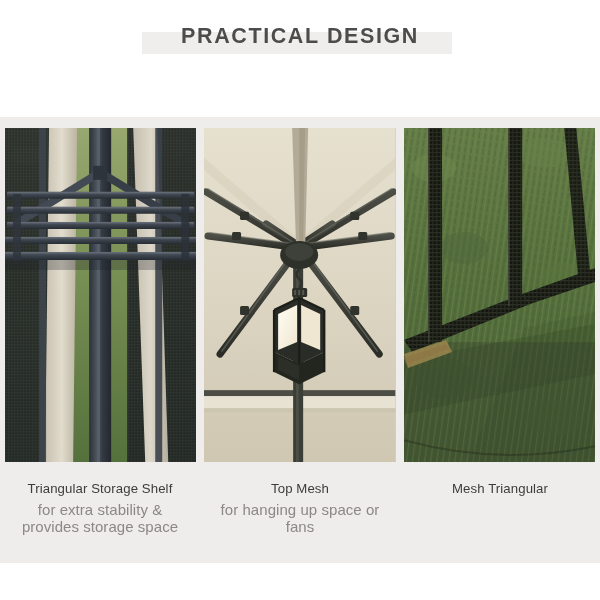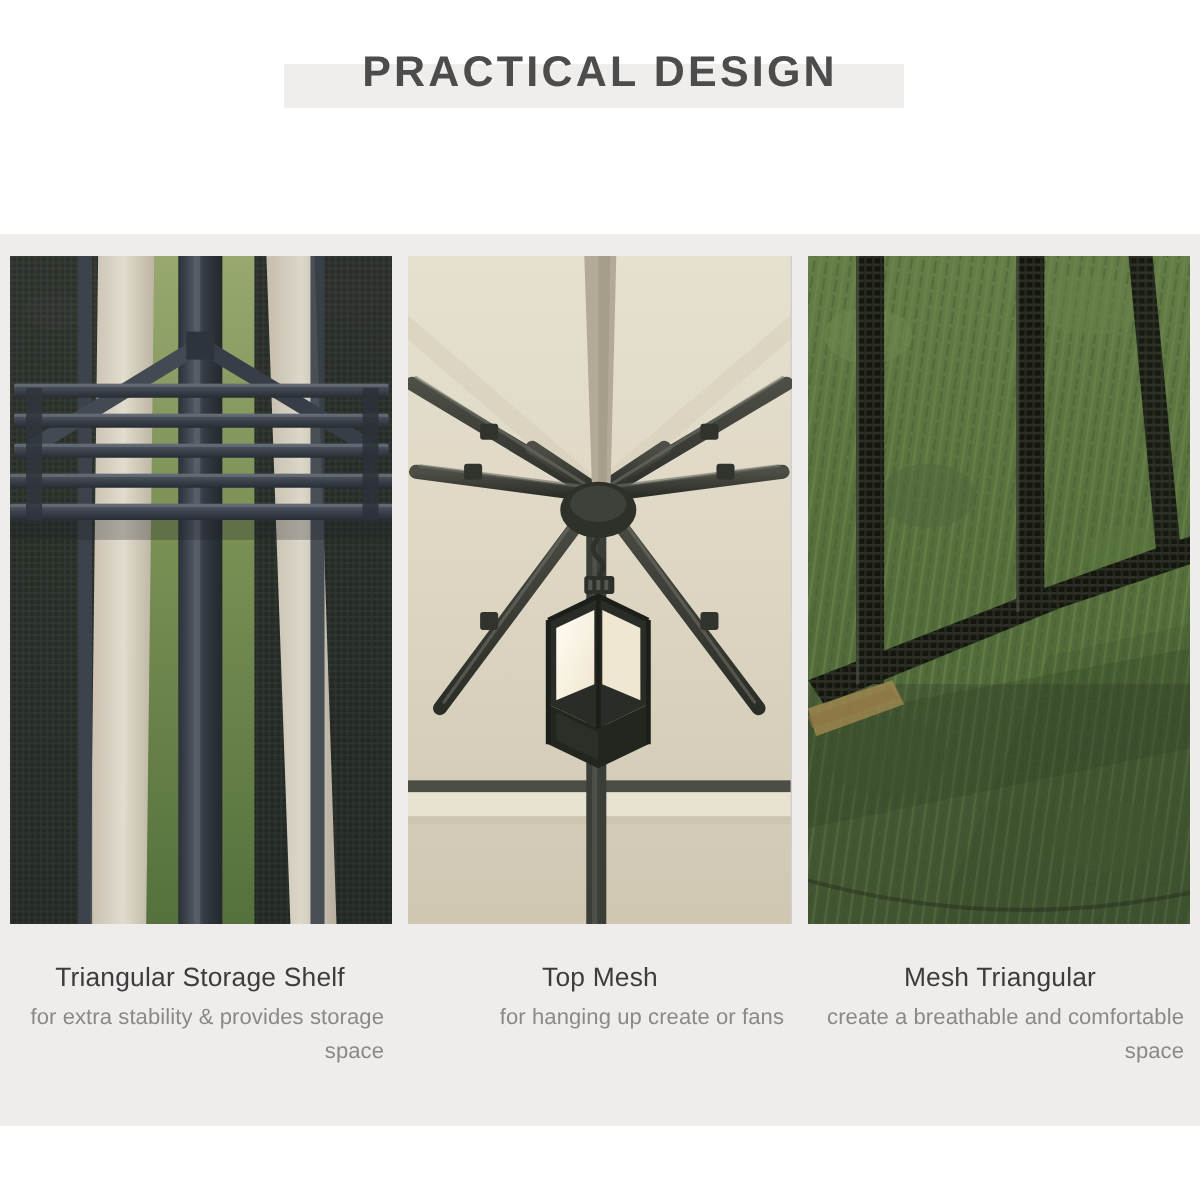--- a/index.html
+++ b/index.html
@@ -101,26 +101,25 @@
     box-sizing: border-box;
   }
   .caption-title {
     font-size: 13.2px;
     color: #3c3c3c;
     line-height: 19px;
     margin: 0 0 3px 0;
     letter-spacing: 0.1px;
   }
   .caption-sub {
-    font-size: 11px;
+    font-size: 15px;
     color: #8b8885;
     line-height: 17px;
     margin: 0;
     letter-spacing: 0.05px;
-    text-align: right;
   }
 
   .footer {
     position: absolute;
     left: 0;
     top: 563px;
     width: 600px;
     height: 37px;
     background: #ffffff;
   }
@@ -379,26 +378,25 @@
 
     <div class="captions">
 
       <div class="caption">
         <p class="caption-title">Triangular Storage Shelf</p>
         <p class="caption-sub">for extra stability &amp; provides storage space</p>
       </div>
 
       <div class="caption">
         <p class="caption-title">Top Mesh</p>
-        <p class="caption-sub">for hanging up create or fans</p>
+        <p class="caption-sub">for hanging up space or fans</p>
       </div>
 
       <div class="caption">
         <p class="caption-title">Mesh Triangular</p>
-        <p class="caption-sub">create a breathable and comfortable space</p>
       </div>
 
     </div>
 
   </div>
 
   <div class="footer"></div>
 
 </div>
 

